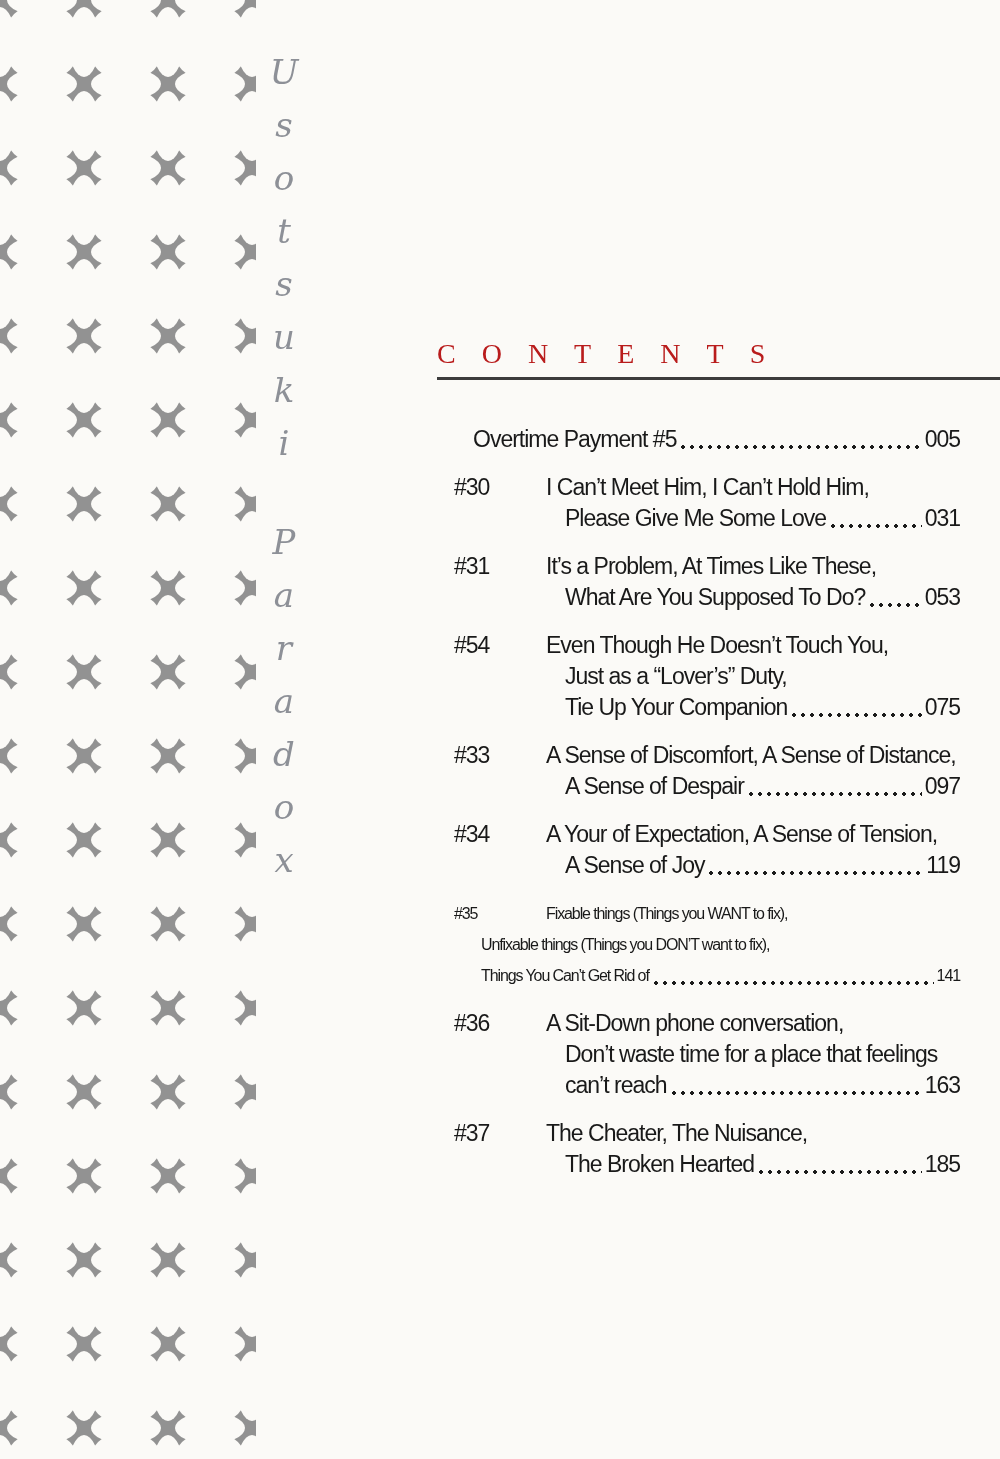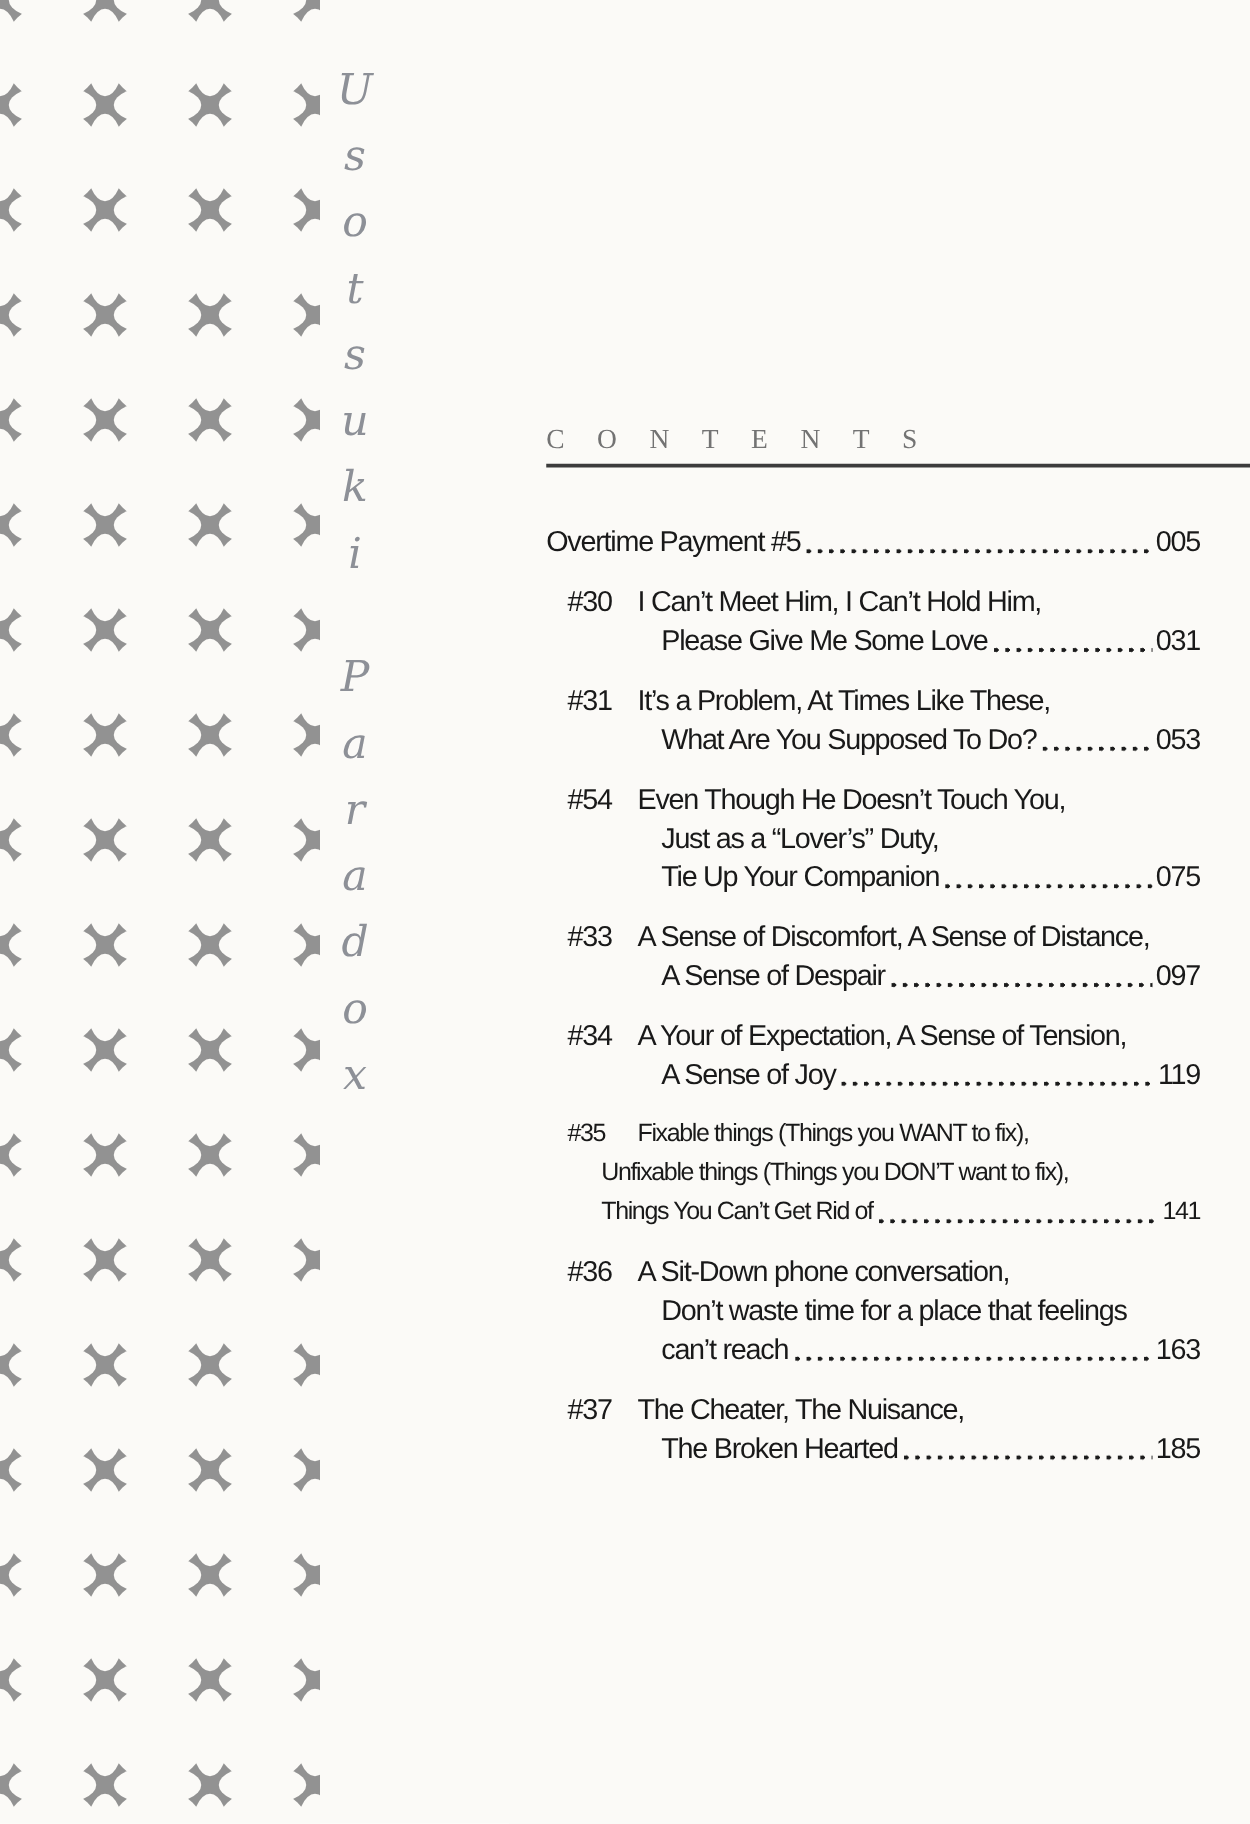--- a/index.html
+++ b/index.html
@@ -35,23 +35,23 @@
   }
   .spine-word-2 { margin-top:46px; }
 
   
   .contents {
     position:absolute; left:437px; top:338px; width:523px;
     color:#191919;
   }
   .heading {
     font-family:"Liberation Serif", serif;
-    font-size:22px;
+    font-size:28px;
     letter-spacing:26px;
-    color:#737373;
+    color:#b91c1c;
     white-space:nowrap;
   }
   .rule {
     width:563px; 
     height:3px;
     margin-top:7px;
     background:#3c3c3c;
   }
   .entries { margin-top:44px; }
 
@@ -61,36 +61,36 @@
     font-size:23px;
     letter-spacing:-1px;
     line-height:31px;
   }
   .num {
     flex:0 0 56px;
     white-space:nowrap;
     margin-left:17px;
   }
   .lines { flex:1 1 auto; min-width:0; }
-  .line { display:flex; align-items:flex-end; }
+  .line { display:flex; align-items:flex-end;margin-left:36px; }
   .line + .line { padding-left:19px; }
   .t { white-space:pre; }
   .leader {
     flex:1 1 auto;
     min-width:14px;
     height:6px;
     margin:0 3px 5px 3px;
     background:radial-gradient(circle 1.9px at 4px 3px, #1b1b1b 96%, transparent) repeat-x;
     background-size:9px 6px;
   }
   .pg { white-space:nowrap; }
 
   
   .entry-6 .line + .line { padding-left:0; margin-left:-29px; }
-  .entry-6 { font-size:20px; letter-spacing:-1.1px; }
+  .entry-6 { font-size:16px; letter-spacing:-1.1px; }
 </style>
 </head>
 <body>
 
 <div class="page">
 
   <svg class="pattern" width="256" height="1459" viewBox="0 0 256 1459" xmlns="http://www.w3.org/2000/svg">
     <defs>
       <pattern id="shippou" width="84" height="84" patternUnits="userSpaceOnUse">
         <rect width="84" height="84" fill="#929292"></rect>

